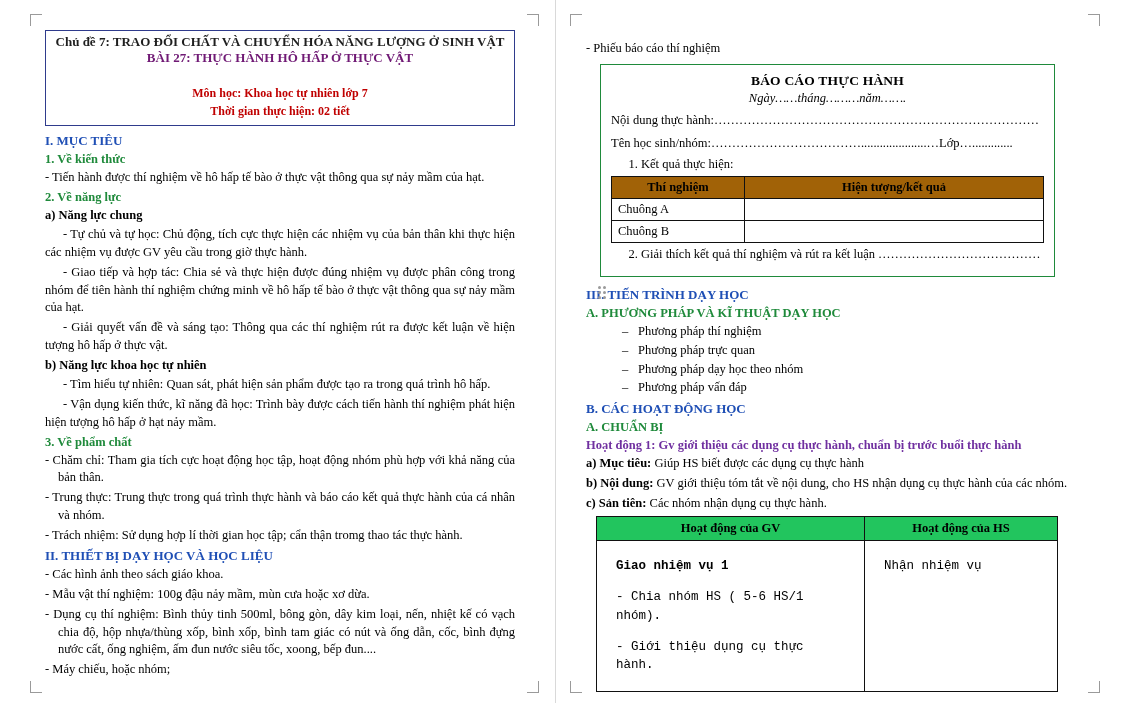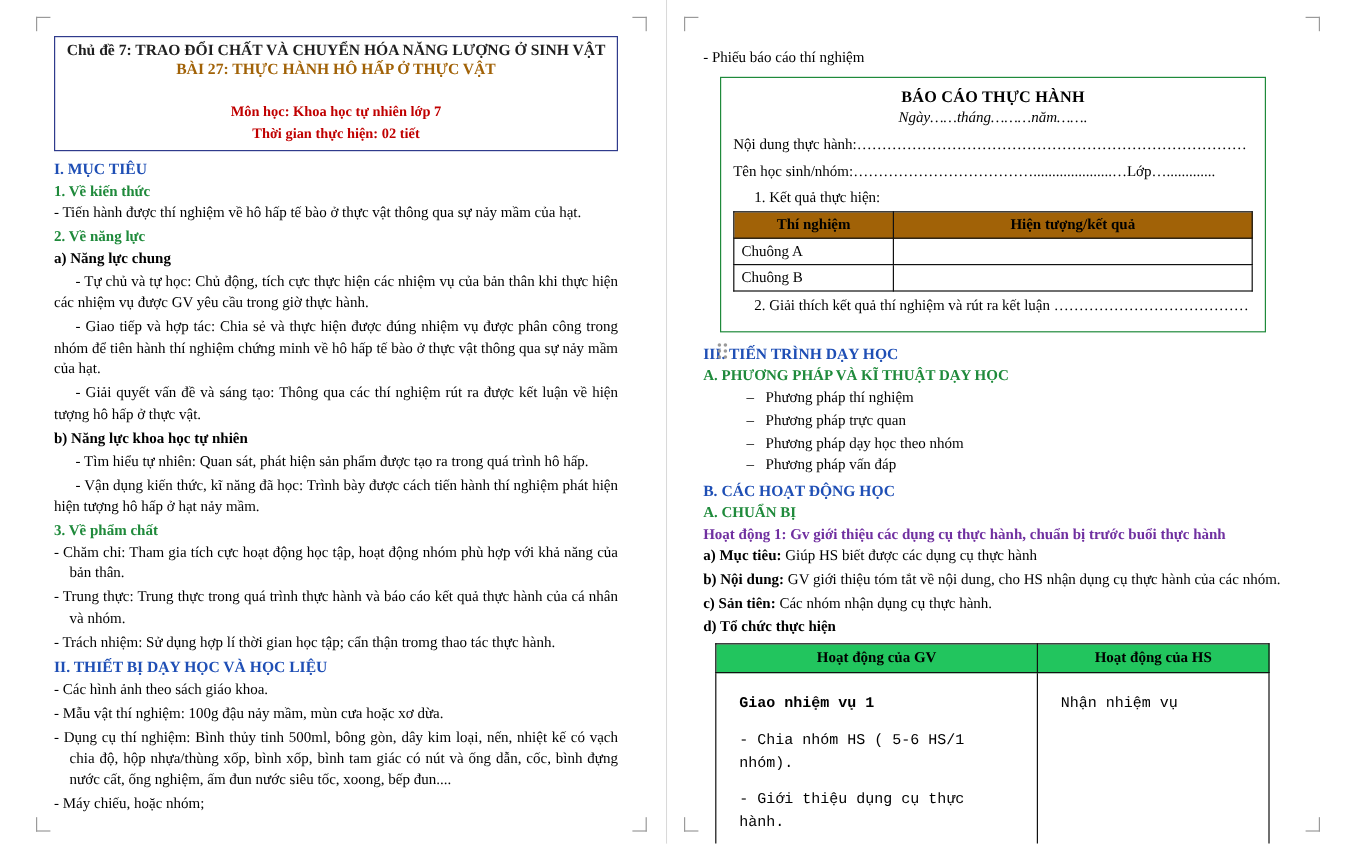--- a/index.html
+++ b/index.html
@@ -88,21 +88,21 @@
   }
   .t1 {
     font-weight: bold;
     font-size: 13px;
     color: #1f1f1f;
     line-height: 1.25;
   }
   .t2 {
     font-weight: bold;
     font-size: 13px;
-    color: #a16207;
+    color: #701a75;
     line-height: 1.3;
   }
   .t3 {
     font-weight: bold;
     font-size: 12px;
     color: #c00000;
     line-height: 1.45;
     margin-top: 18px;
   }
   .t4 {
@@ -327,21 +327,20 @@
         <li>Phương pháp dạy học theo nhóm</li>
         <li>Phương pháp vấn đáp</li>
       </ul>
       <div class="h-blue">B. CÁC HOẠT ĐỘNG HỌC</div>
       <div class="h-green">A. CHUẨN BỊ</div>
       <div class="h-purple">Hoạt động 1: Gv giới thiệu các dụng cụ thực hành, chuẩn bị trước buổi thực hành</div>
 
       <p class="para"><span class="b">a) Mục tiêu:</span><span> Giúp HS biết được các dụng cụ thực hành</span></p>
       <p class="para"><span class="b">b) Nội dung:</span><span> GV giới thiệu tóm tắt về nội dung, cho HS nhận dụng cụ thực hành của các nhóm.</span></p>
       <p class="para"><span class="b">c) Sản tiên:</span><span> Các nhóm nhận dụng cụ thực hành.</span></p>
-      <p class="para b">d) Tổ chức thực hiện</p>
 
       <table class="act-table">
         <tbody>
             <tr>
           <th class="c1">Hoạt động của GV</th>
           <th class="c2">Hoạt động của HS</th>
         </tr>
         <tr>
           <td class="c1">
             <p class="act-cell-line b">Giao nhiệm vụ 1</p>

